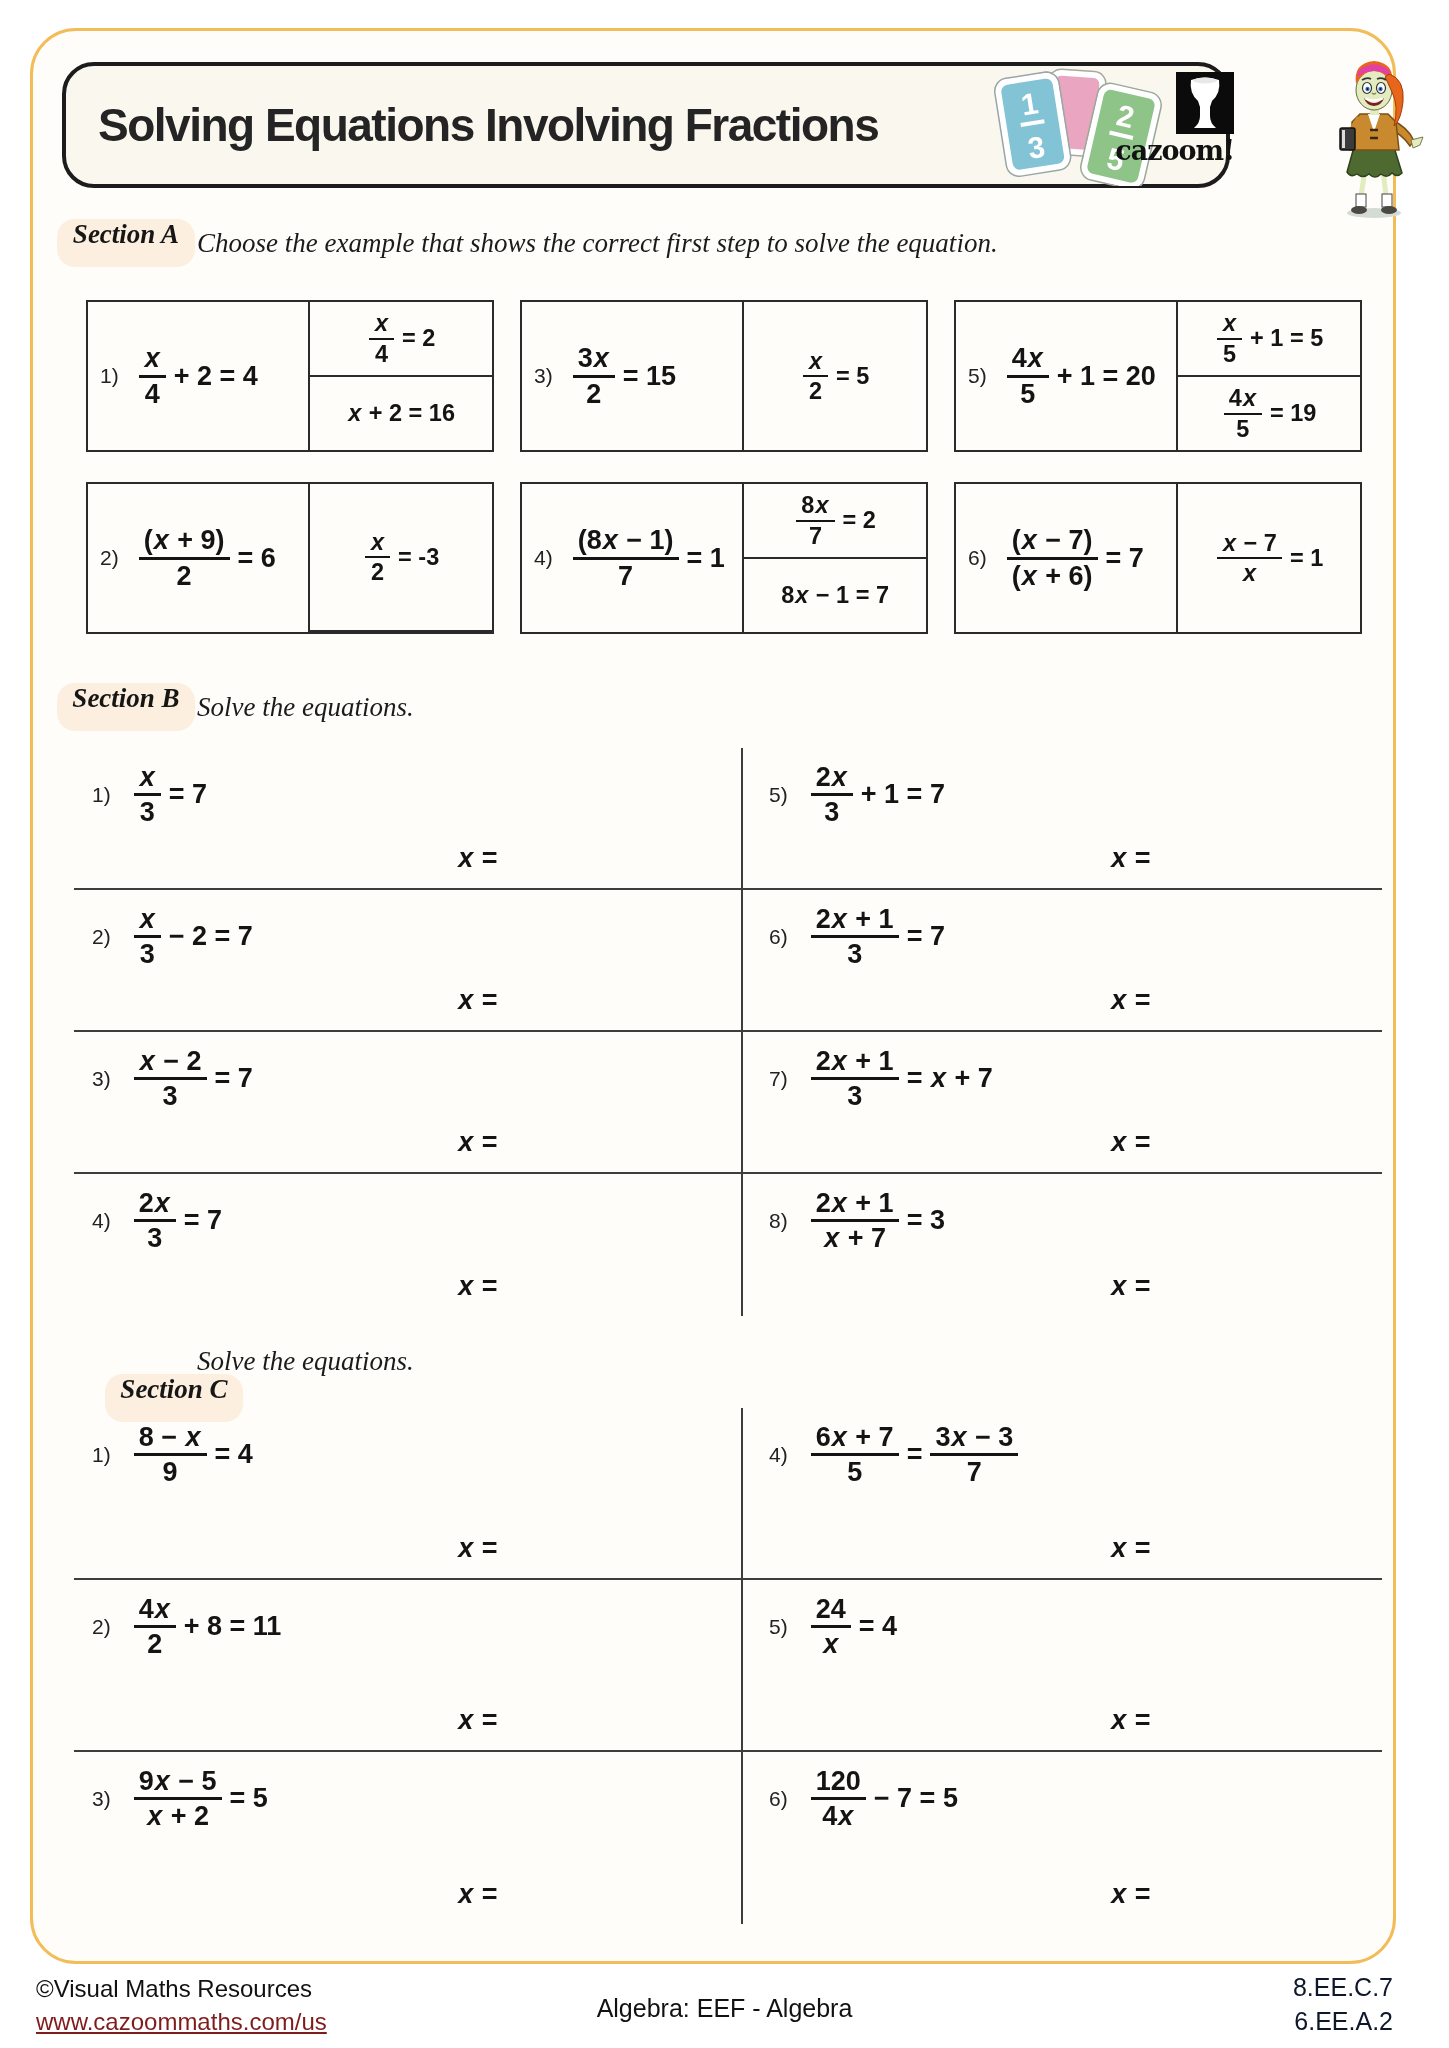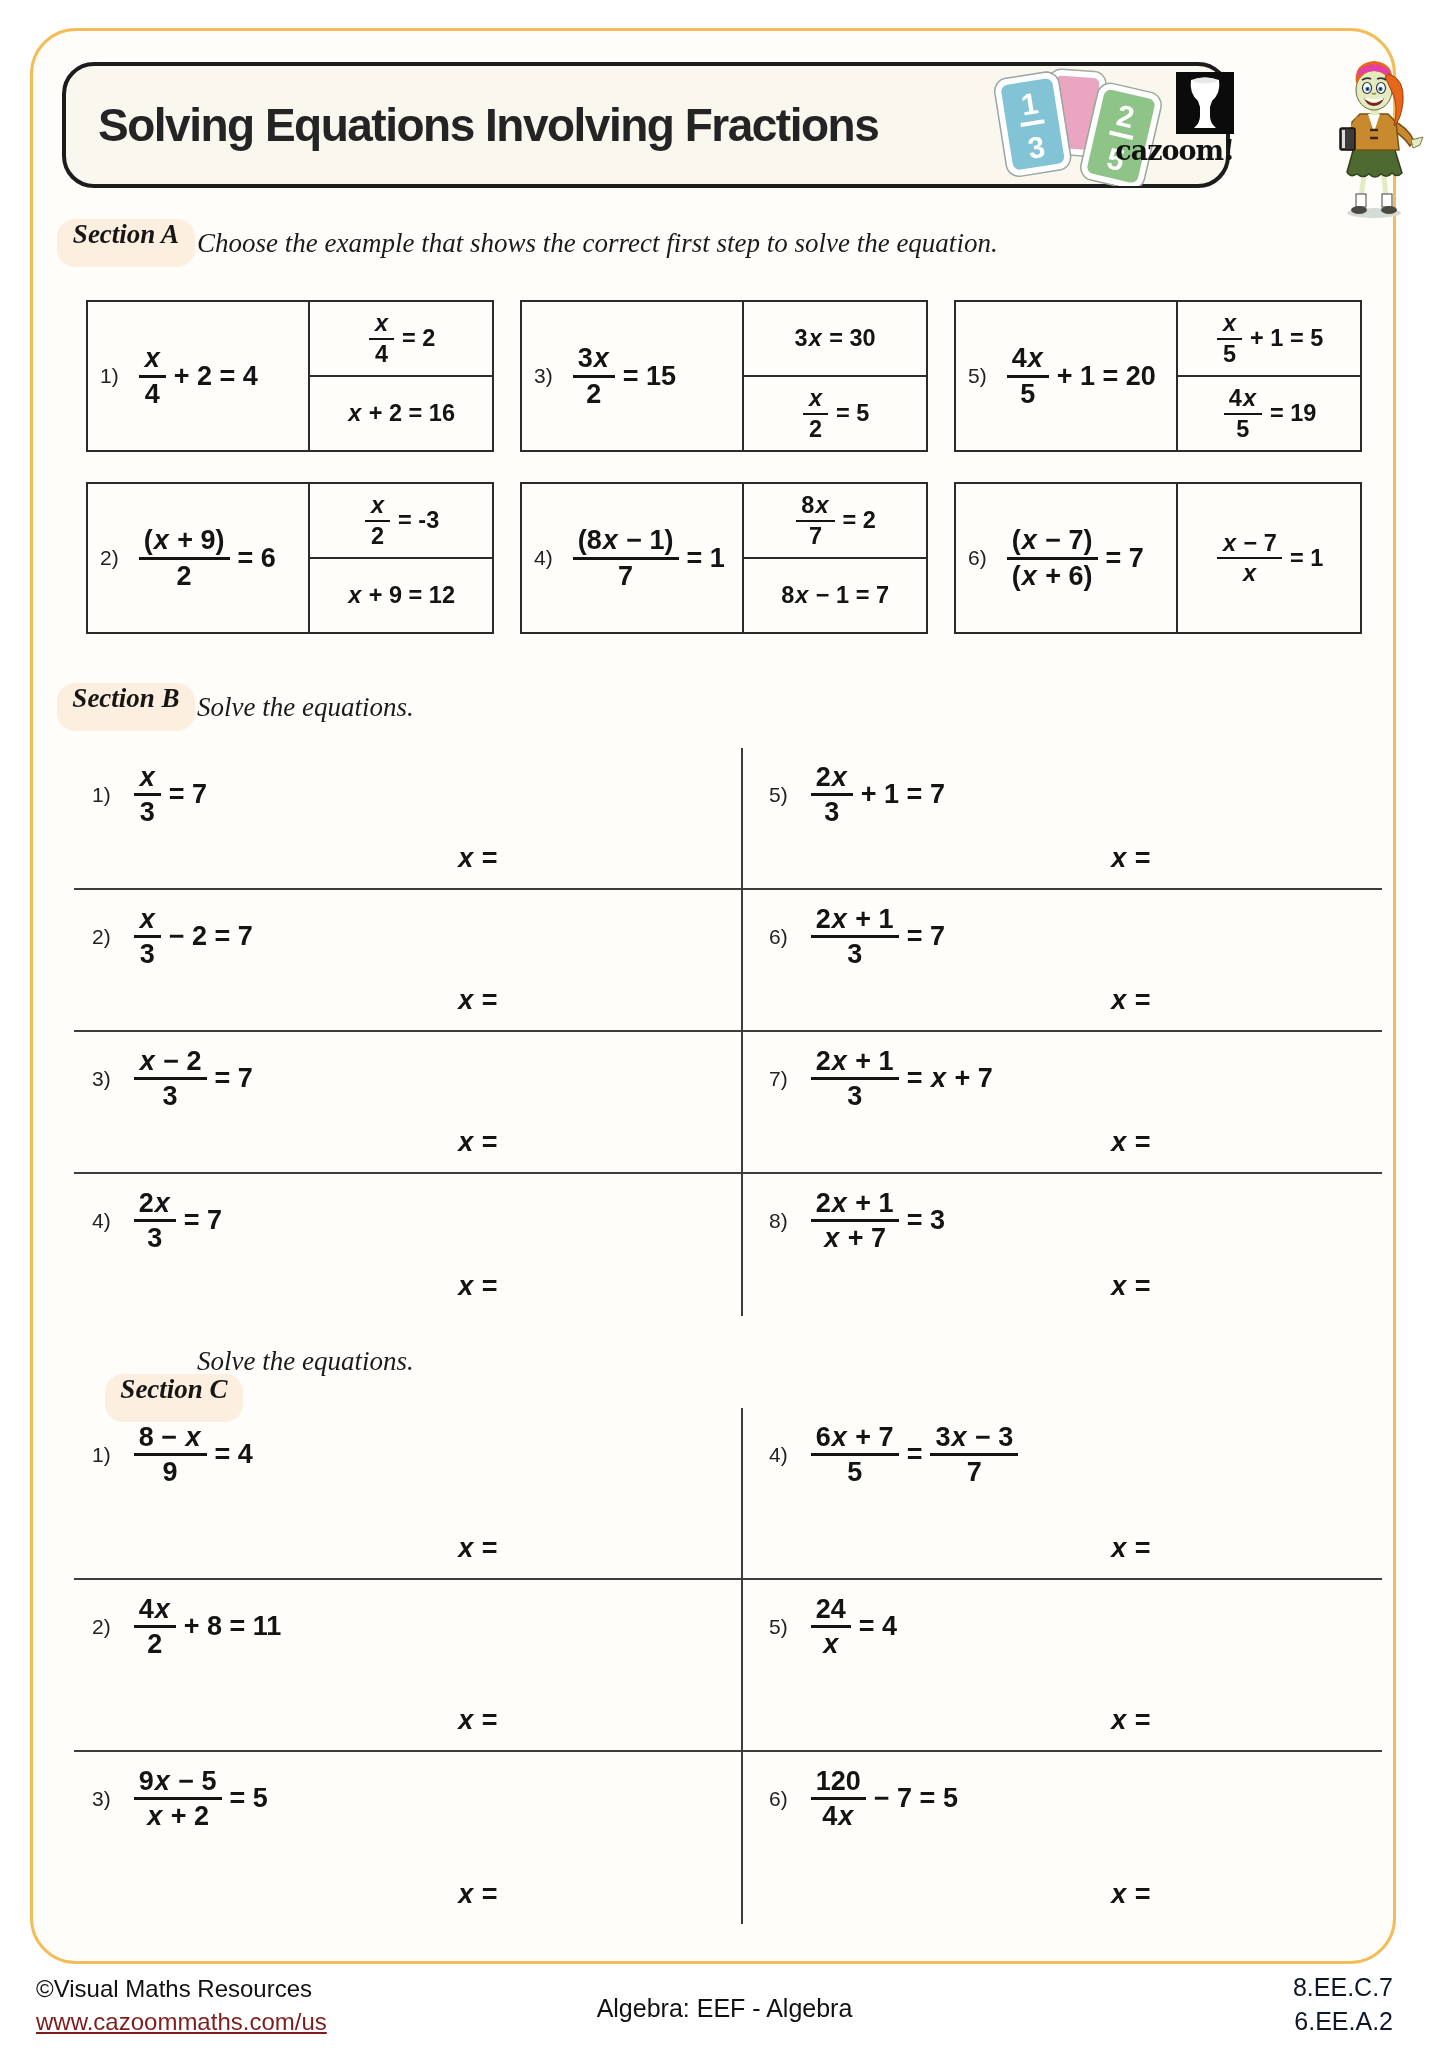--- a/index.html
+++ b/index.html
@@ -178,23 +178,20 @@
           </div>
     </div>
   </div>
 
   <div class="abox">
     <div class="pcell">
       <span class="pnum">3)</span>
       <span class="eq"><span class="frac"><span class="num">3<i>x</i></span><span class="den">2</span></span><span class="tok">= 15</span></span>
     </div>
     <div class="ocol">
-      <div class="ocell top">
-            <span class="eq"><span class="tok">3<i>x</i> = 30</span></span>
-          </div>
       <div class="ocell">
             <span class="eq"><span class="frac"><span class="num"><i>x</i></span><span class="den">2</span></span><span class="tok">= 5</span></span>
           </div>
     </div>
   </div>
 
   <div class="abox">
     <div class="pcell">
       <span class="pnum">5)</span>
       <span class="eq"><span class="frac"><span class="num">4<i>x</i></span><span class="den">5</span></span><span class="tok">+ 1 = 20</span></span>
@@ -211,23 +208,20 @@
 </div>
   <div class="a-row" id="a-row2">
   <div class="abox">
     <div class="pcell">
       <span class="pnum">2)</span>
       <span class="eq"><span class="frac"><span class="num">(<i>x</i> + 9)</span><span class="den">2</span></span><span class="tok">= 6</span></span>
     </div>
     <div class="ocol">
       <div class="ocell top">
             <span class="eq"><span class="frac"><span class="num"><i>x</i></span><span class="den">2</span></span><span class="tok">= -3</span></span>
-          </div>
-      <div class="ocell">
-            <span class="eq"><span class="tok"><i>x</i> + 9 = 12</span></span>
           </div>
     </div>
   </div>
 
   <div class="abox">
     <div class="pcell">
       <span class="pnum">4)</span>
       <span class="eq"><span class="frac"><span class="num">(8<i>x</i> − 1)</span><span class="den">7</span></span><span class="tok">= 1</span></span>
     </div>
     <div class="ocol">

